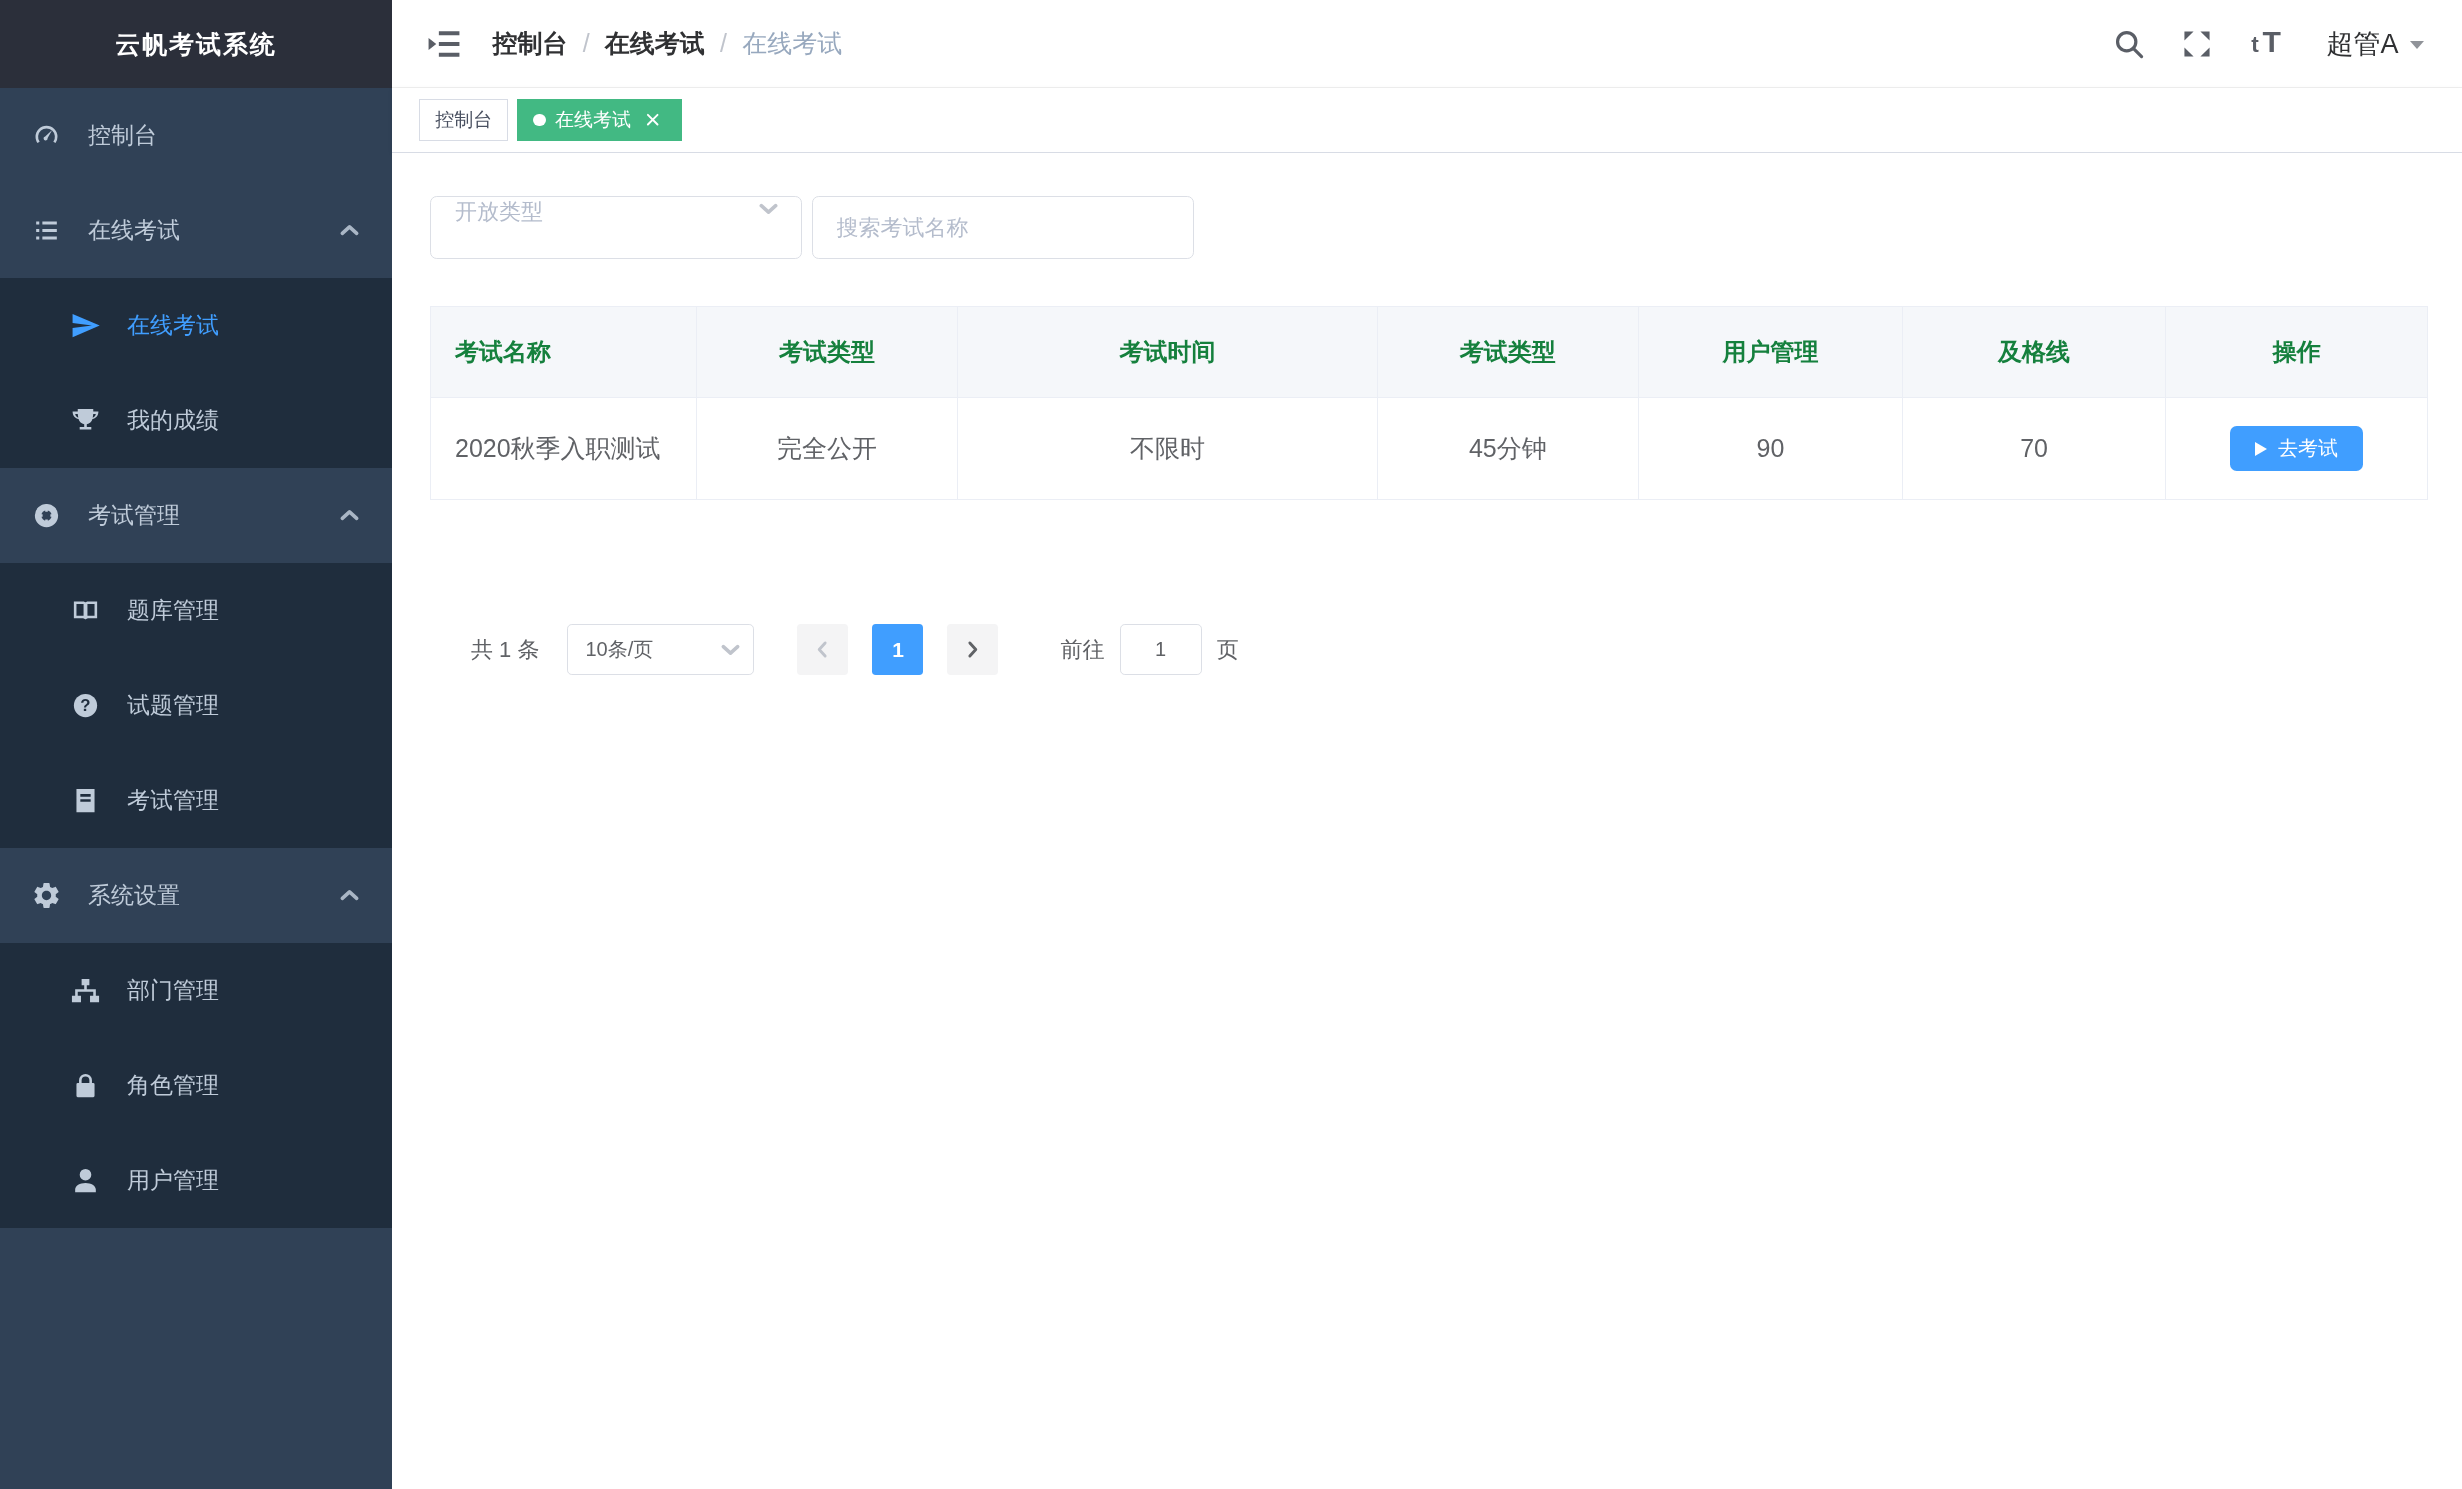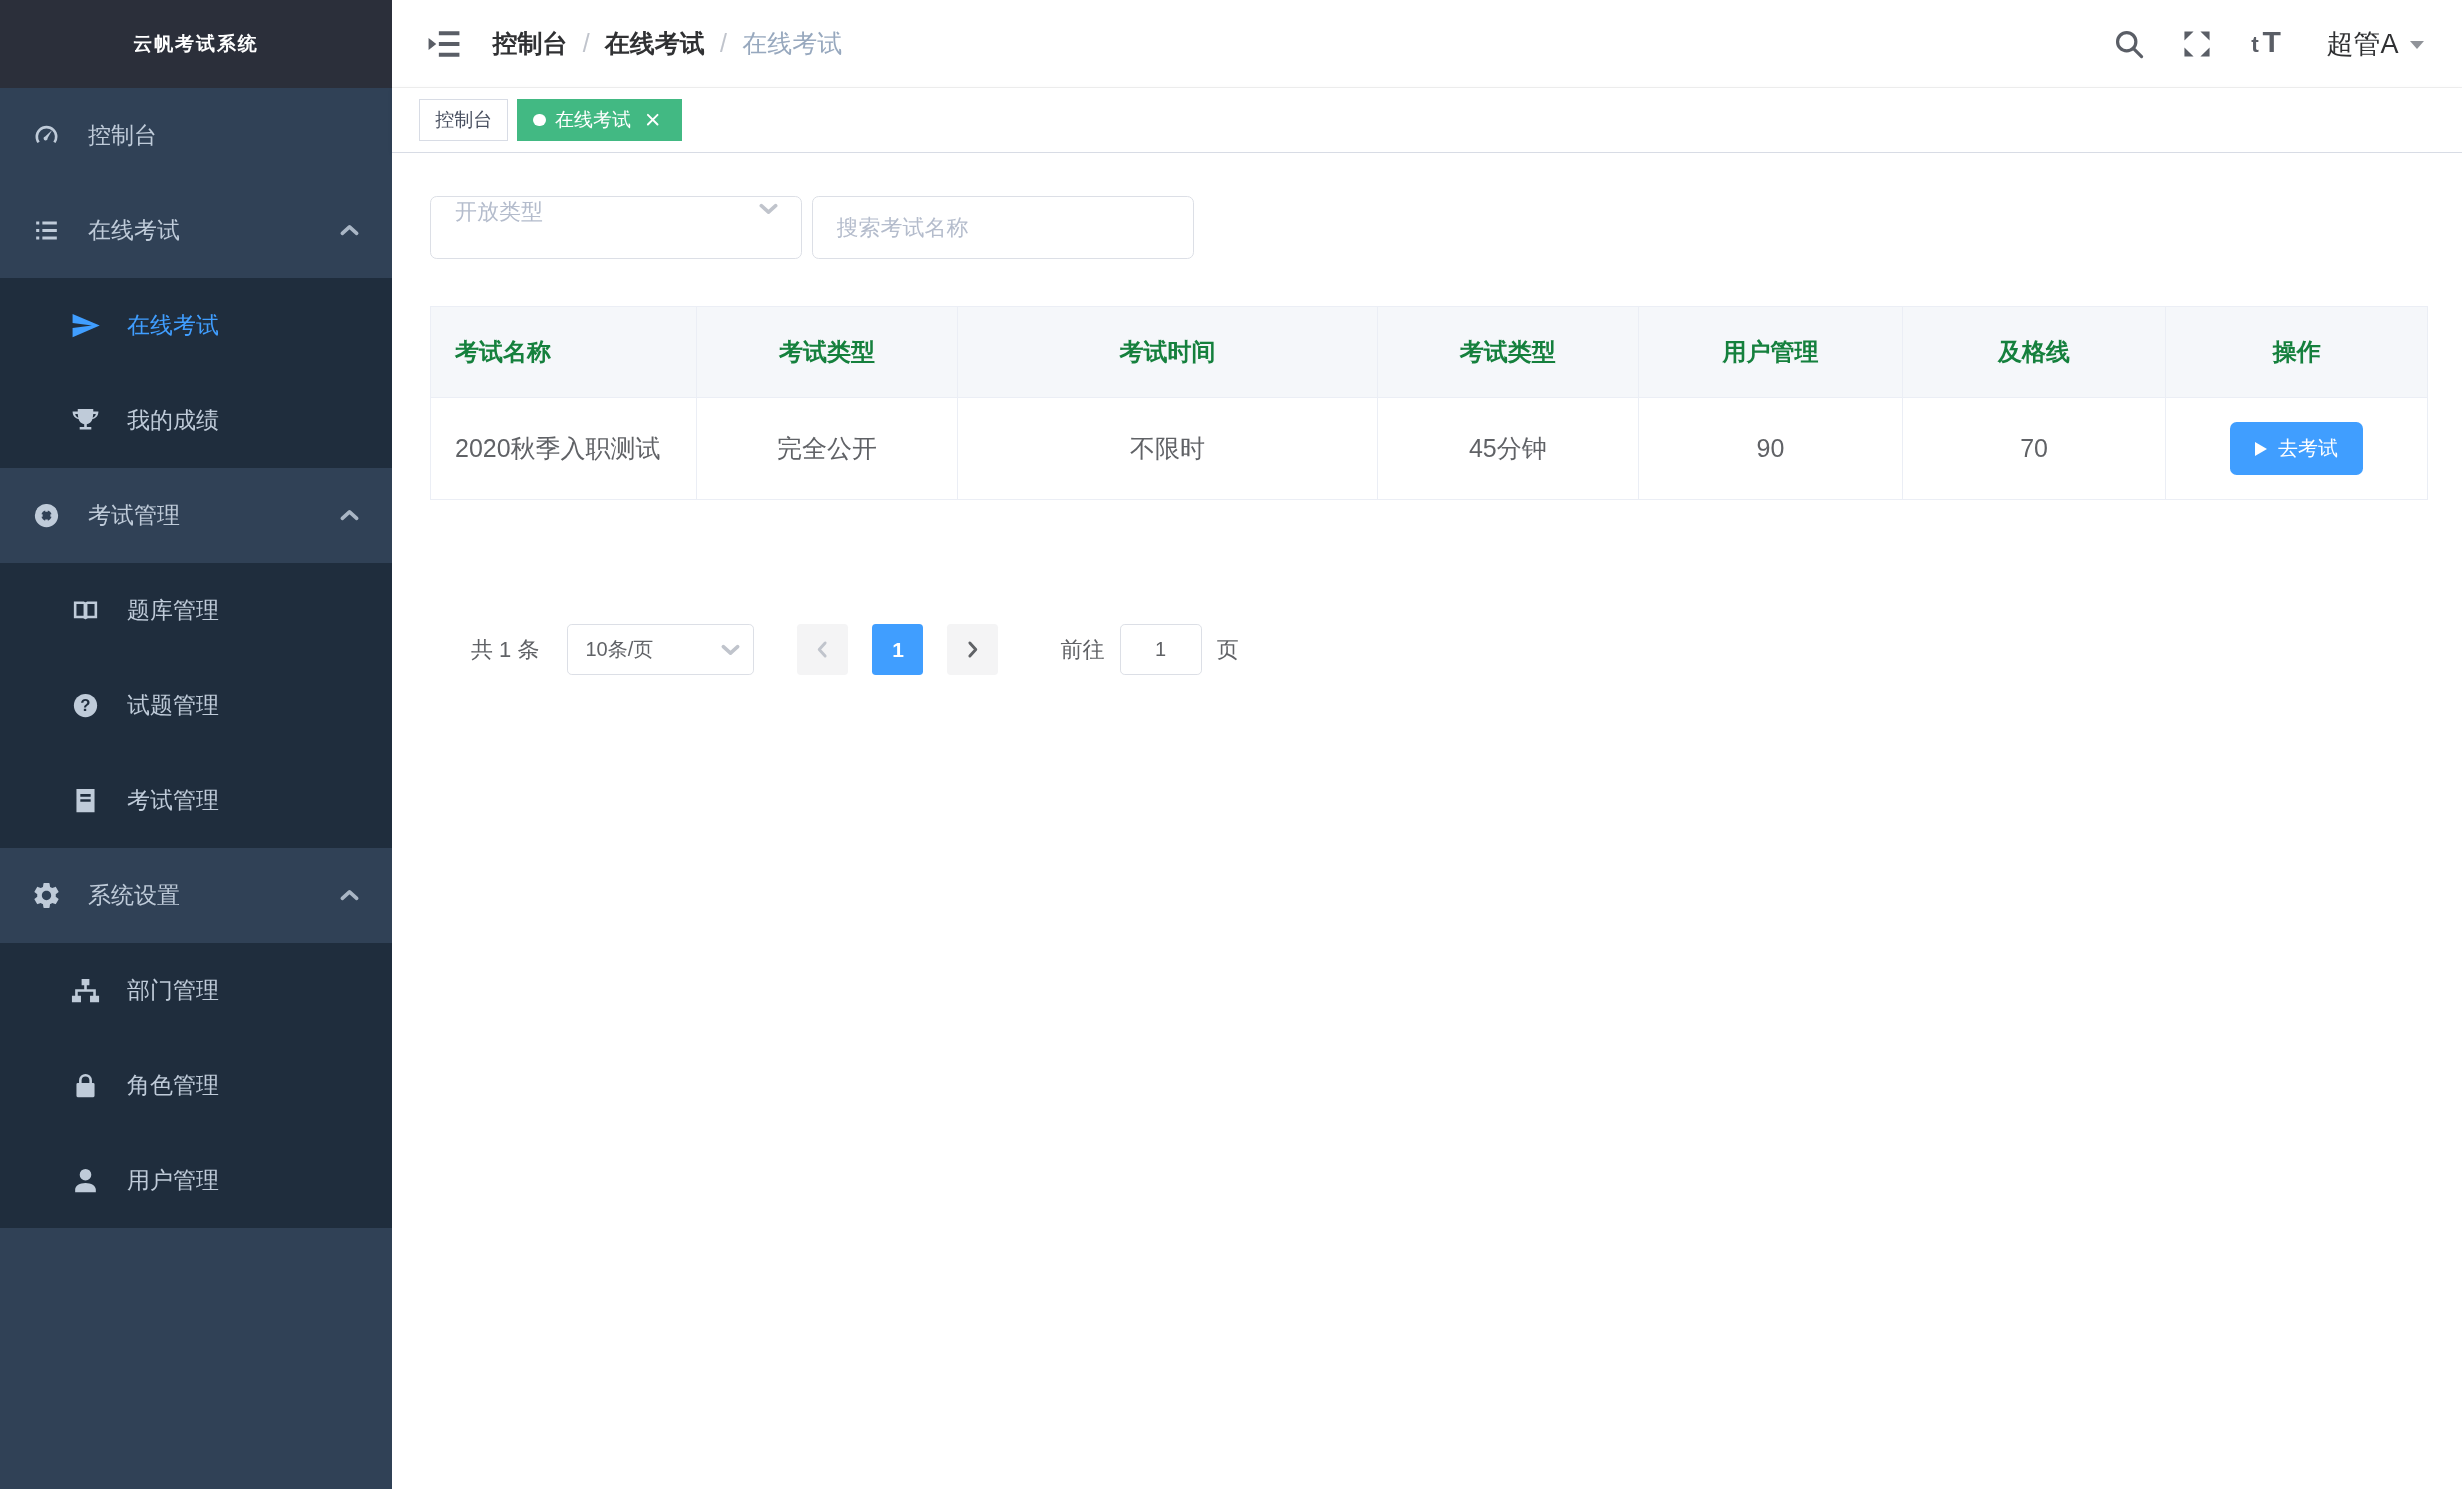--- a/index.html
+++ b/index.html
@@ -9,21 +9,21 @@
     background:#fff; color:#303133;
     font-family:"Liberation Sans","DejaVu Sans",sans-serif;
   }
   .app { display:flex; width:100%; height:100%; }
 
   
   .sidebar { flex:0 0 392px; width:392px; height:100%; background:#304156; }
   .logo {
     height:88px; background:#2b2f3a; color:#fff;
     display:flex; align-items:center; justify-content:center;
-    font-size:19px; font-weight:700; letter-spacing:1.9px;
+    font-size:25px; font-weight:700; letter-spacing:1.9px;
   }
   .menu-item {
     height:95px; display:flex; align-items:center;
     padding:0 31px; color:#bfcbd9; font-size:23px;
     cursor:pointer; position:relative; white-space:nowrap;
   }
   .menu-item .mi { width:31px; height:31px; flex:0 0 31px; margin-right:26px; }
   .menu-item.child { padding-left:70px; }
   .submenu-children { background:#1f2d3d; }
   .menu-item.active { color:#409EFF; }
@@ -91,21 +91,21 @@
     font-size:24px; border:1.9px solid #ebeef5; text-align:center;
   }
   .exam-table td {
     height:102px; color:#606266; font-size:25px;
     border:1.9px solid #ebeef5; text-align:center; background:#fff;
   }
   .exam-table th.col-name, .exam-table td.col-name { text-align:left; padding-left:24px; }
 
   .btn-exam {
     background:#409EFF; color:#fff; border:none; border-radius:6.7px;
-    height:53px; padding:0 25px; font-size:20px; cursor:pointer;
+    height:45px; padding:0 25px; font-size:20px; cursor:pointer;
     display:inline-flex; align-items:center; gap:10.5px; font-family:Liberation Sans, sans-serif;
   }
   .play-tri { width:0; height:0; border-left:12.4px solid #fff; border-top:7.6px solid transparent; border-bottom:7.6px solid transparent; }
 
   
   .pagination { display:flex; align-items:center; margin-top:124px; padding-left:41px; font-size:22px; color:#606266; }
   .pg-total { margin-right:28px;text-align:right; }
   .pg-size {
     width:187px; height:51px; border:1.9px solid #dcdfe6; border-radius:4.8px;
     display:flex; align-items:center; justify-content:space-between;

